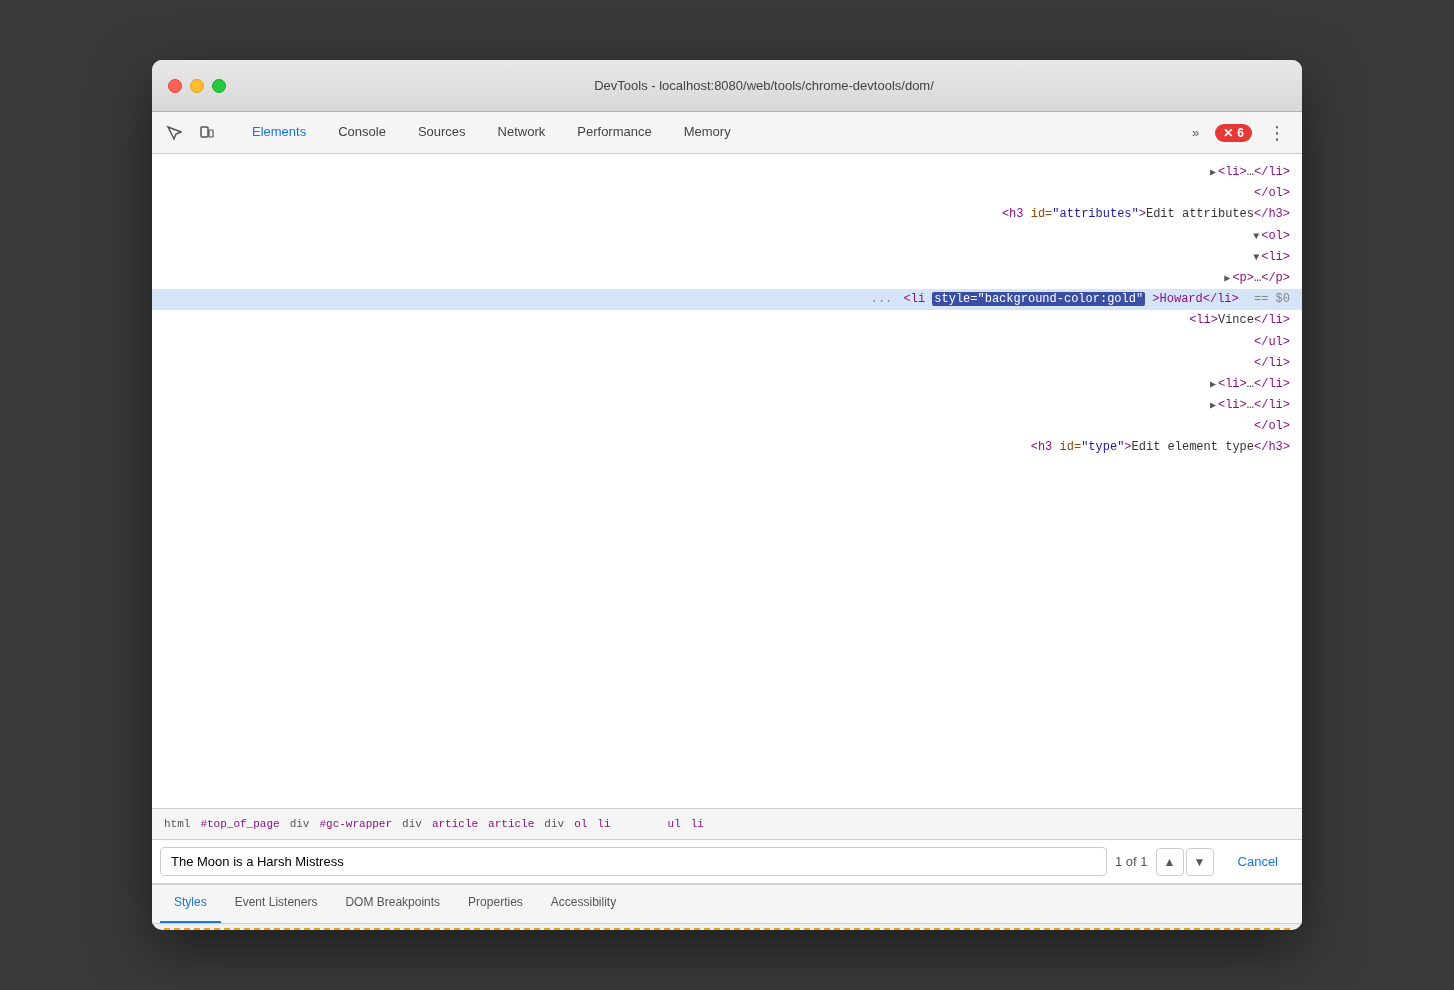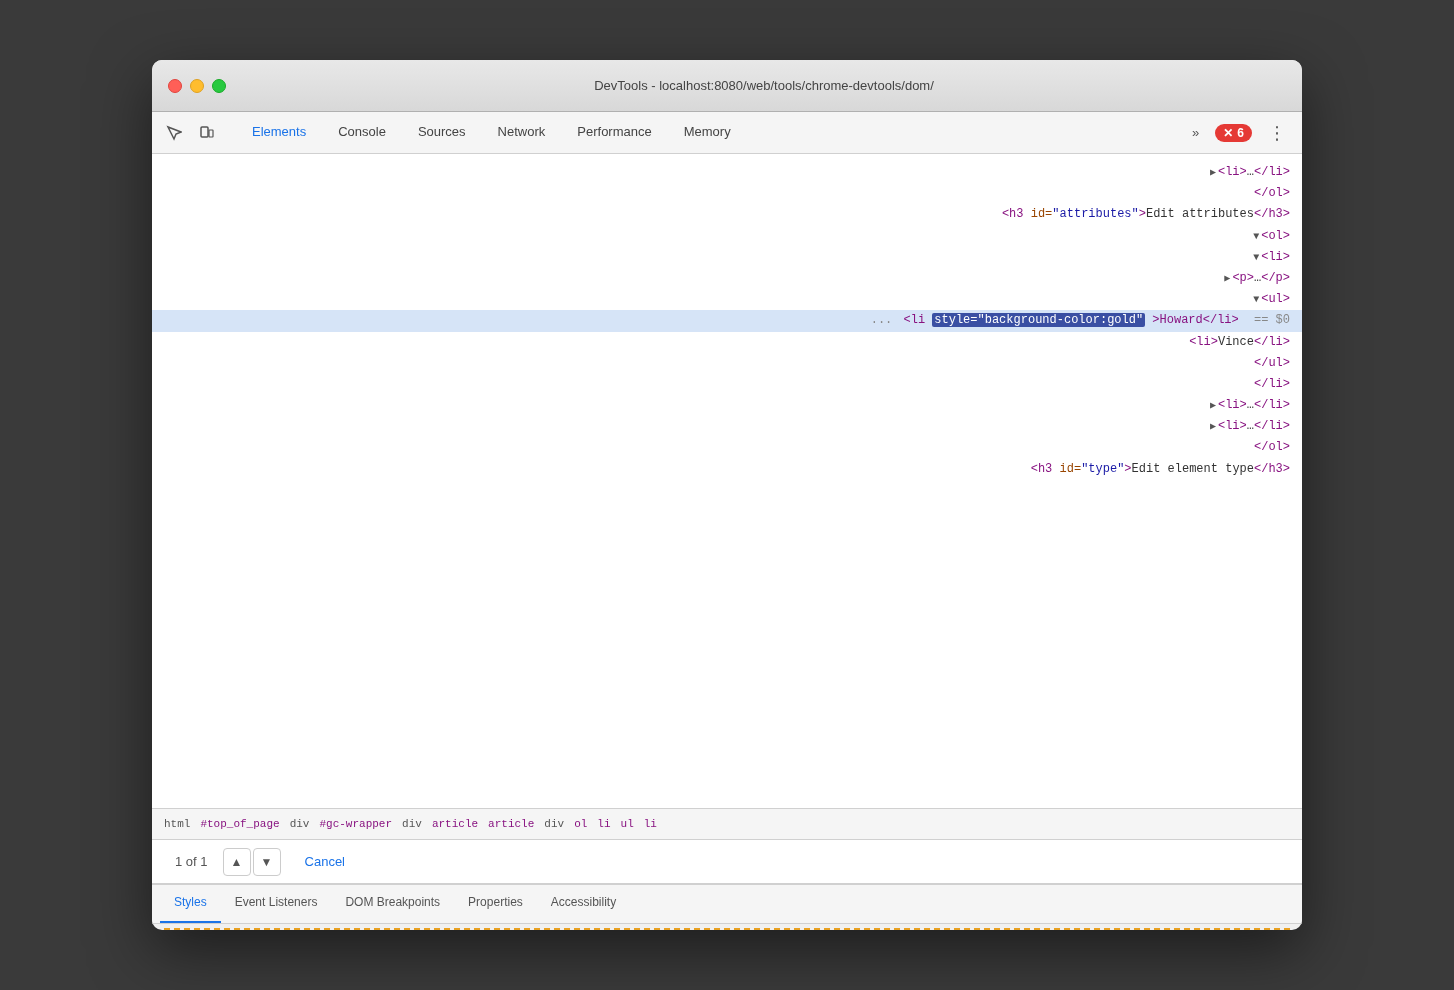--- a/index.html
+++ b/index.html
@@ -218,21 +218,21 @@
       border: 1px solid #ccc;
       border-radius: 4px;
       padding: 6px 10px;
       font-size: 13px;
       outline: none;
       background: white;
     }
     .search-count {
       font-size: 13px;
       color: #555;
-      margin: 0 15px;
+      margin: 0 8px;
       white-space: nowrap;
     }
     .search-nav {
       display: flex;
       gap: 2px;
     }
     .search-nav-btn {
       width: 28px;
       height: 28px;
       display: flex;
@@ -408,23 +408,20 @@
     </div>
 
     <div class="dom-line indent-4">
       <span class="collapse-arrow">▼</span><span class="tag">&lt;li&gt;</span>
     </div>
 
     <div class="dom-line indent-5">
       <span class="collapse-arrow">▶</span><span class="tag">&lt;p&gt;</span><span class="text-content">…</span><span class="tag">&lt;/p&gt;</span>
     </div>
 
-    <div class="dom-line indent-5">
-      <span class="collapse-arrow">▼</span><span class="tag">&lt;ul&gt;</span>
-    </div>
 
     <div class="dom-line indent-6 selected">
       <span class="ellipsis-btn">...</span>
       <span class="tag">&lt;li</span>
       <span class="attr-highlight"> style="background-color:gold"</span>
       <span class="tag">&gt;Howard&lt;/li&gt;</span>
       <span class="eq-sign"> == </span>
       <span class="dollar">$0</span>
     </div>
 
@@ -461,25 +458,26 @@
     <span class="breadcrumb-item plain">html</span>
     <span class="breadcrumb-item">#top_of_page</span>
     <span class="breadcrumb-item plain">div</span>
     <span class="breadcrumb-item">#gc-wrapper</span>
     <span class="breadcrumb-item plain">div</span>
     <span class="breadcrumb-item" style="color:#881280;">article</span>
     <span class="breadcrumb-item" style="color:#881280;">article</span>
     <span class="breadcrumb-item plain">div</span>
     <span class="breadcrumb-item" style="color:#881280;">ol</span>
     <span class="breadcrumb-item" style="color:#881280;">li</span>
-    <span class="breadcrumb-item" style="color:#881280;">ul</span>
+    <span class="breadcrumb-item" style="color:#881280;margin-left:47px;">ul</span>
     <span class="breadcrumb-item" style="color:#881280;">li</span>
   </div>
 
   <div class="search-bar">
+    <input class="search-input" type="text" value="The Moon is a Harsh Mistress" style="">
     <span class="search-count">1 of 1</span>
     <div class="search-nav">
       <button class="search-nav-btn">▲</button>
       <button class="search-nav-btn">▼</button>
     </div>
     <button class="cancel-btn">Cancel</button>
   </div>
 
   <div class="bottom-panel">
     <div class="bottom-tabs">

